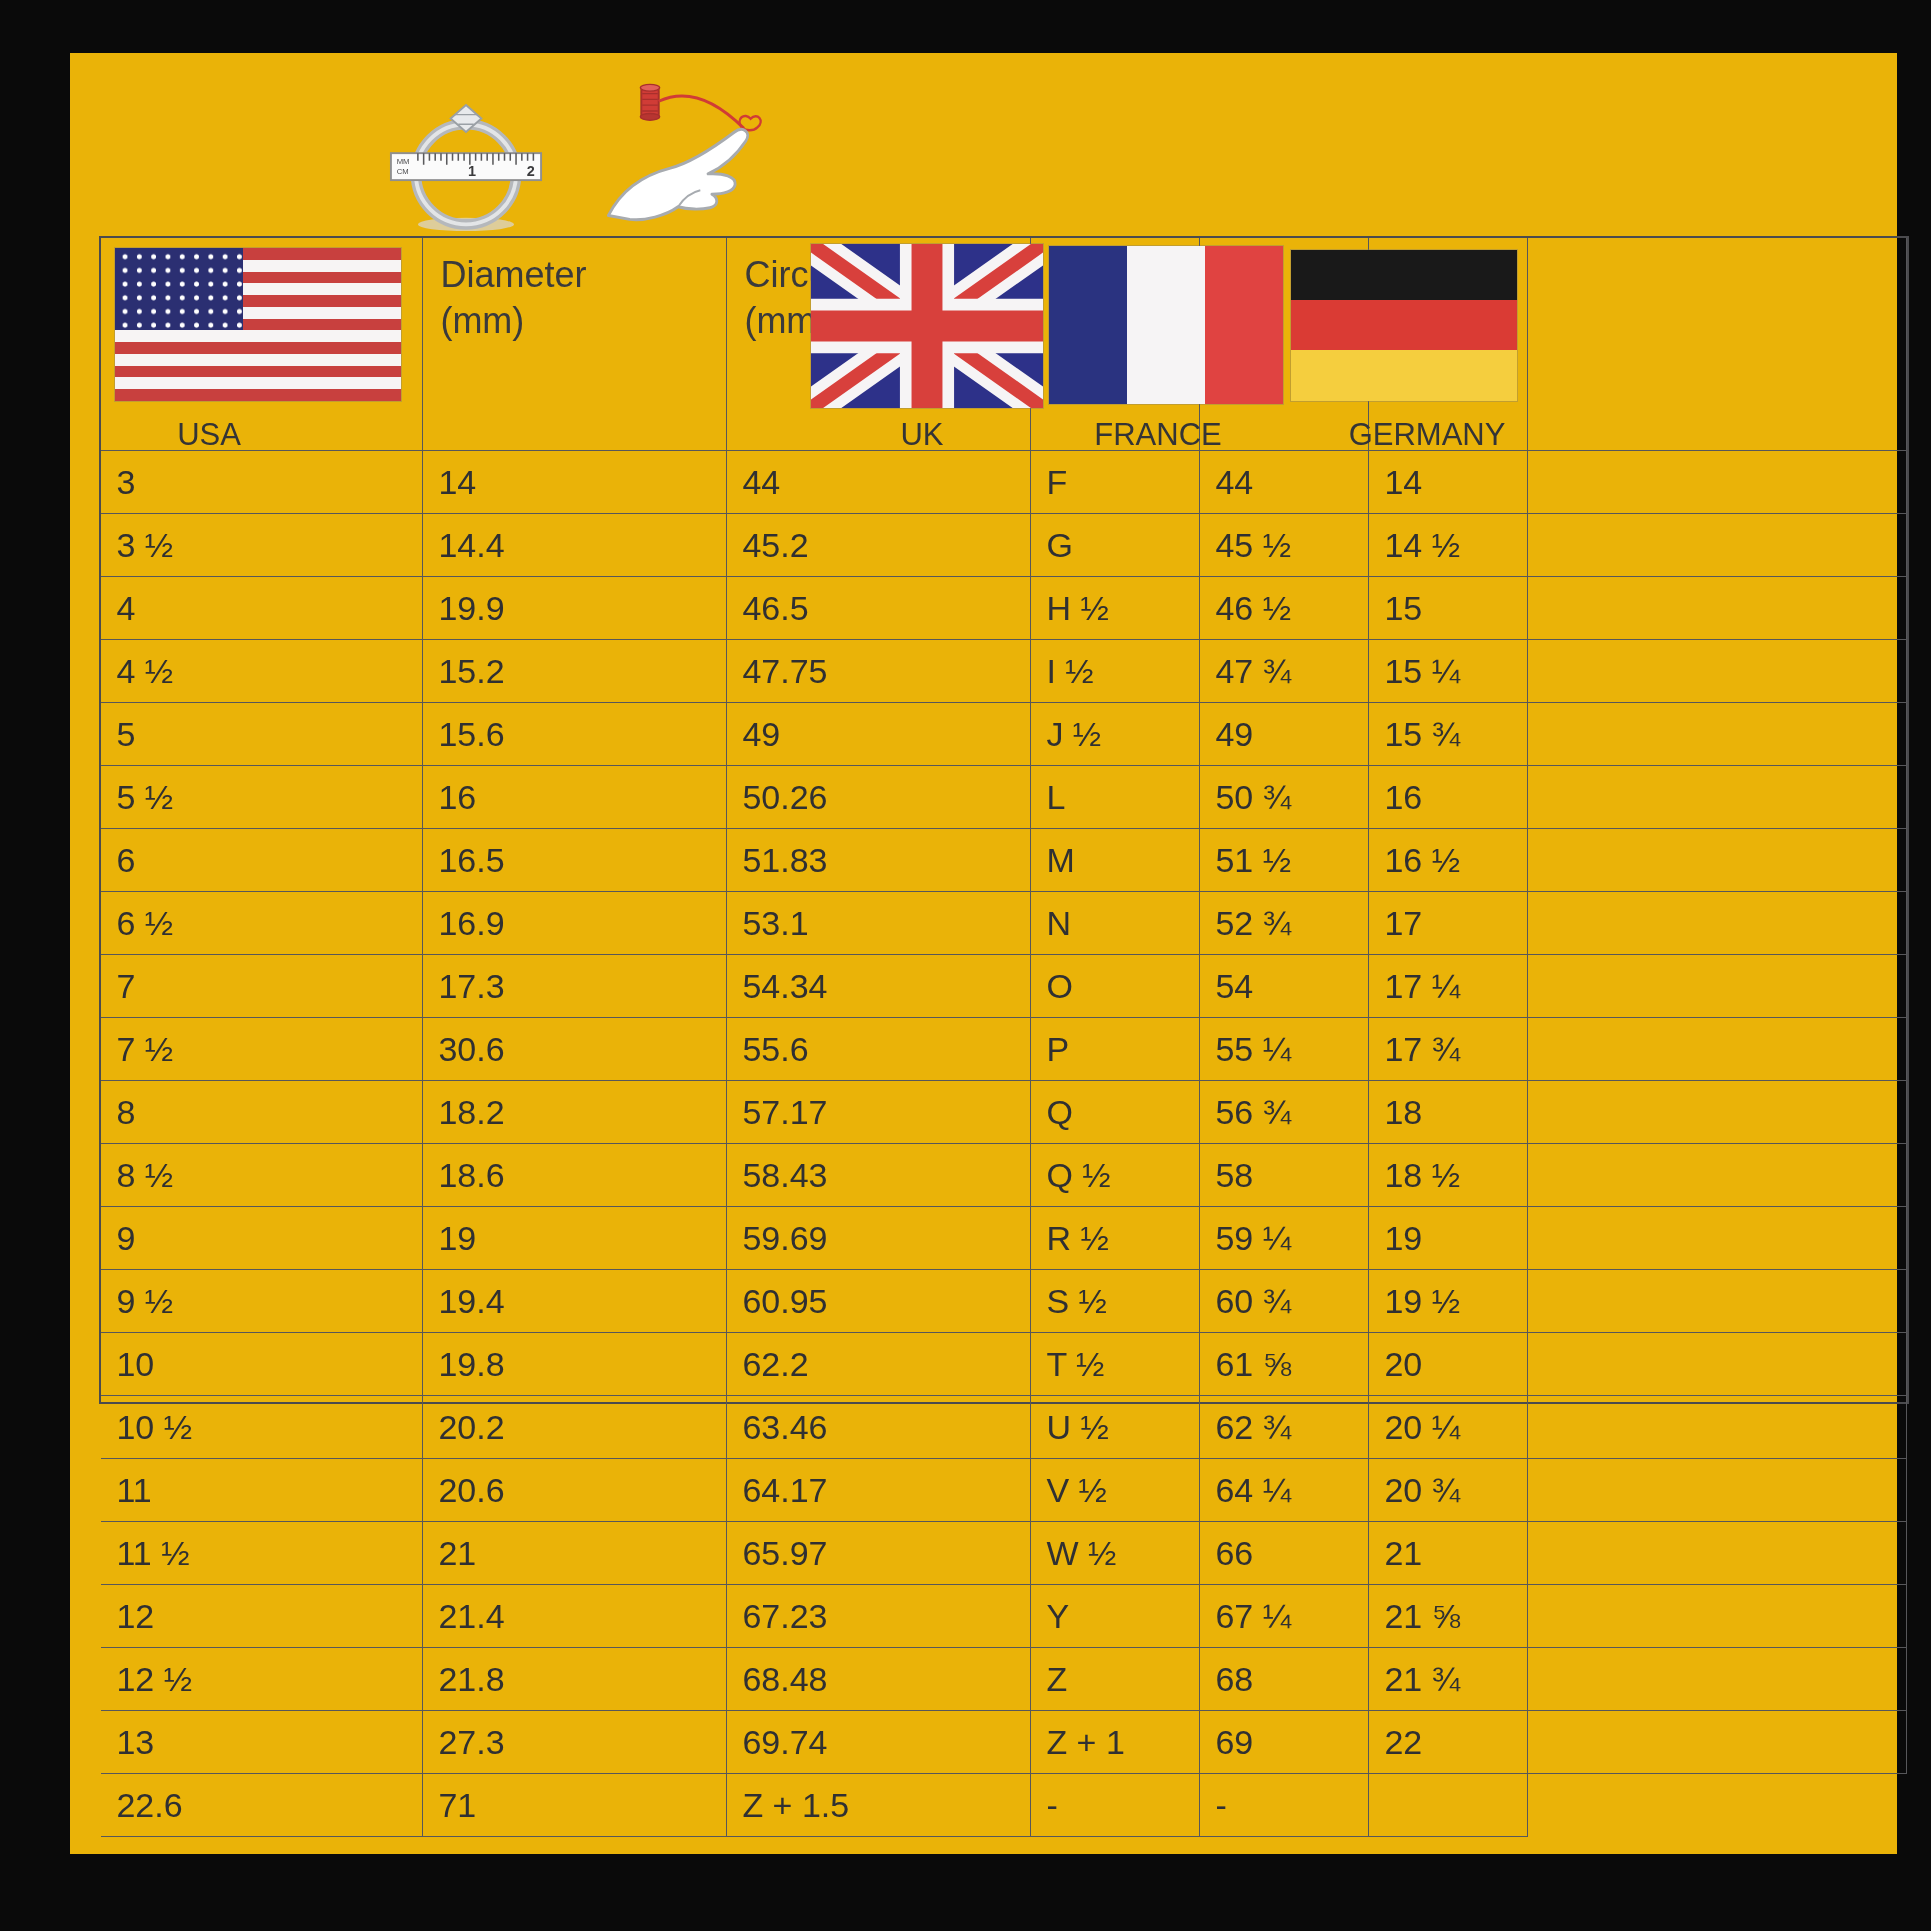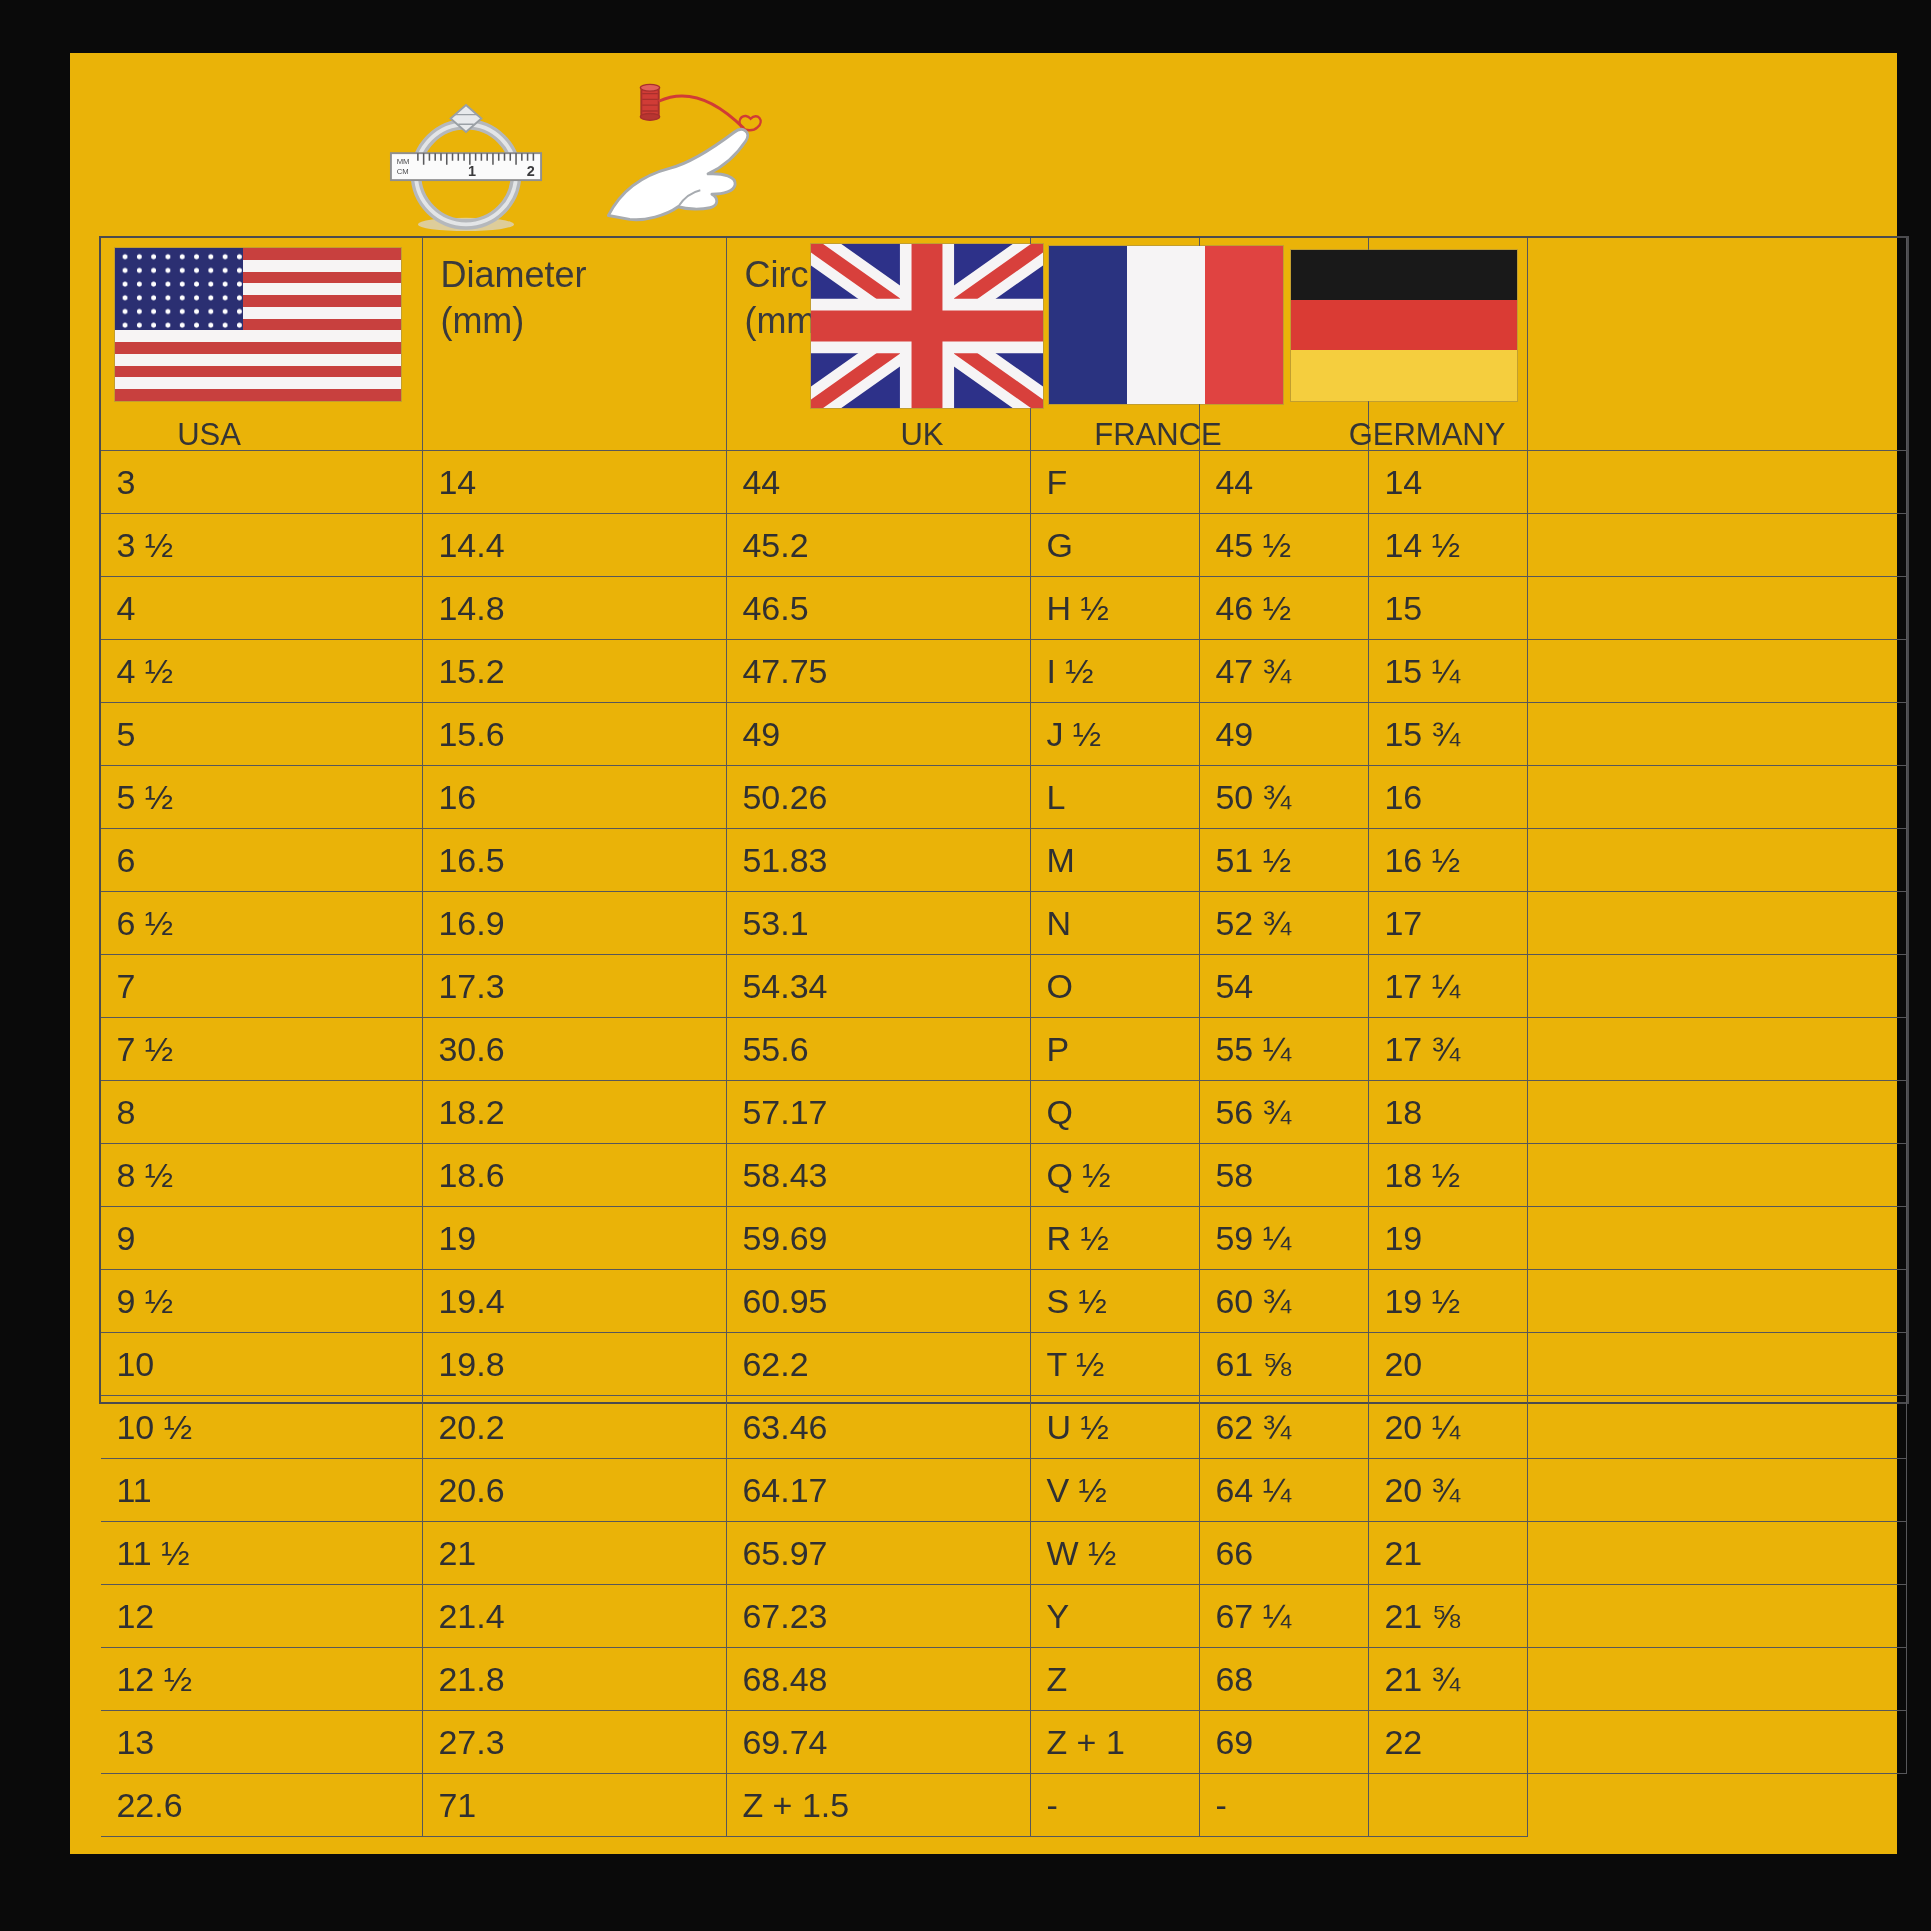--- a/index.html
+++ b/index.html
@@ -169,21 +169,21 @@
       <div class="dcell">14</div>
       <div class="dcell"></div>
       <div class="dcell">3 ½</div>
       <div class="dcell">14.4</div>
       <div class="dcell">45.2</div>
       <div class="dcell">G</div>
       <div class="dcell">45 ½</div>
       <div class="dcell">14 ½</div>
       <div class="dcell"></div>
       <div class="dcell">4</div>
-      <div class="dcell">14.8</div>
+      <div class="dcell">19.9</div>
       <div class="dcell">46.5</div>
       <div class="dcell">H ½</div>
       <div class="dcell">46 ½</div>
       <div class="dcell">15</div>
       <div class="dcell"></div>
       <div class="dcell">4 ½</div>
       <div class="dcell">15.2</div>
       <div class="dcell">47.75</div>
       <div class="dcell">I ½</div>
       <div class="dcell">47 ¾</div>

